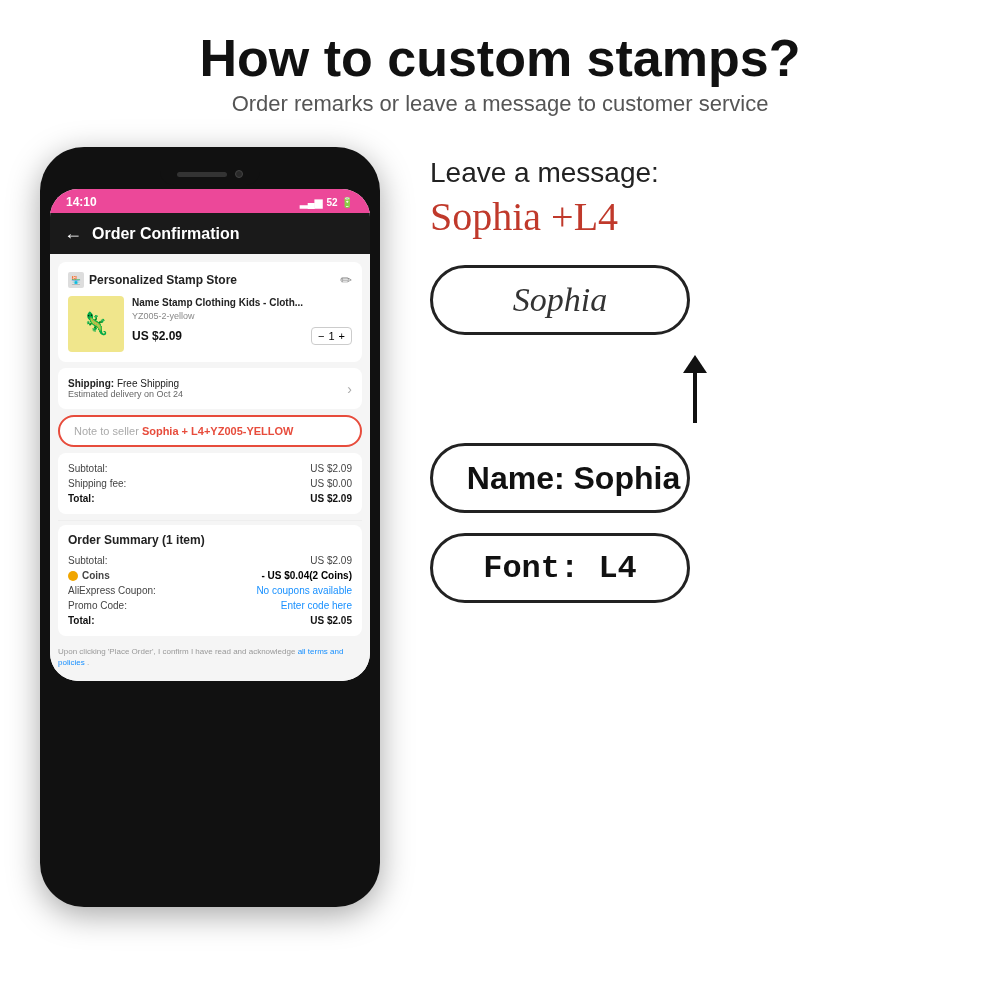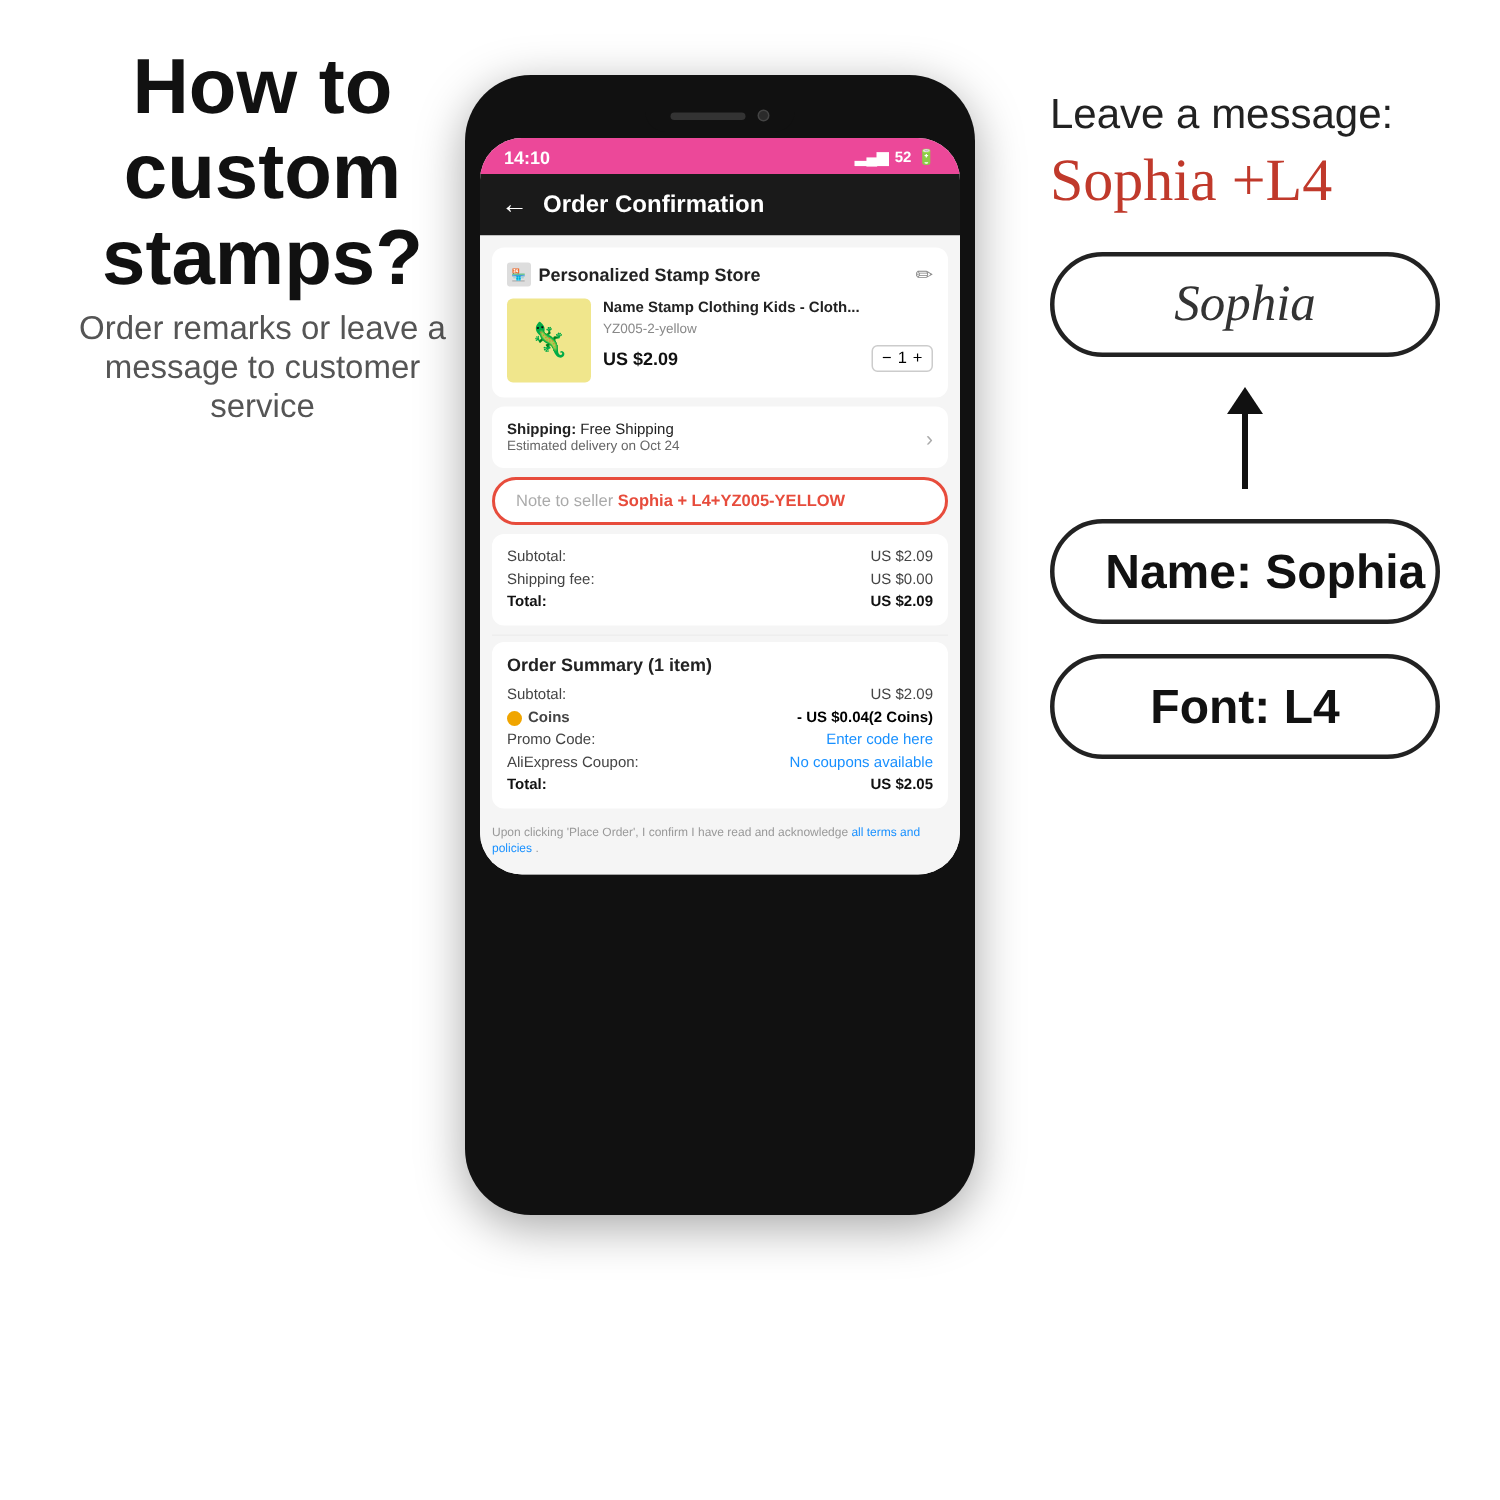--- a/index.html
+++ b/index.html
@@ -9,21 +9,21 @@
       background: #fff;
       font-family: 'Arial', sans-serif;
       overflow: hidden;
     }
 
     .page {
       width: 1000px;
       height: 1000px;
       padding: 30px 40px 20px 40px;
       display: flex;
-      flex-direction: row;
+      flex-direction: column;
     }
 
     .header {
       text-align: center;
       margin-bottom: 10px;
     }
 
     .main-title {
       font-size: 52px;
       font-weight: 900;
@@ -438,20 +438,21 @@
     }
 
     .font-box {
       border: 3px solid #222;
       border-radius: 40px;
       width: 260px;
       height: 70px;
       display: flex;
       align-items: center;
       justify-content: center;
+      font-family: Liberation Mono, monospace;
     }
 
     .font-box-text {
       font-size: 32px;
       font-weight: 700;
       color: #111;
     }
   </style>
 </head>
 <body>
@@ -555,26 +556,26 @@
                 <span>US $2.09</span>
               </div>
               <div class="coins-row">
                 <div class="coins-left">
                   <div class="coin-dot"></div>
                   <span>Coins</span>
                 </div>
                 <span class="red">- US $0.04(2 Coins)</span>
               </div>
               <div class="os-row">
+                <span>AliExpress Coupon:</span>
+                <span class="link">No coupons available</span>
+              </div>
+              <div class="os-row">
                 <span>Promo Code:</span>
                 <span class="link">Enter code here</span>
-              </div>
-              <div class="os-row">
-                <span>AliExpress Coupon:</span>
-                <span class="link">No coupons available</span>
               </div>
               <div class="os-total-row">
                 <span>Total:</span>
                 <span>US $2.05</span>
               </div>
             </div>
 
             <div class="fine-print">
               <span>Upon clicking 'Place Order', I confirm I have read and acknowledge </span>
               <span class="link">all terms and policies</span>

